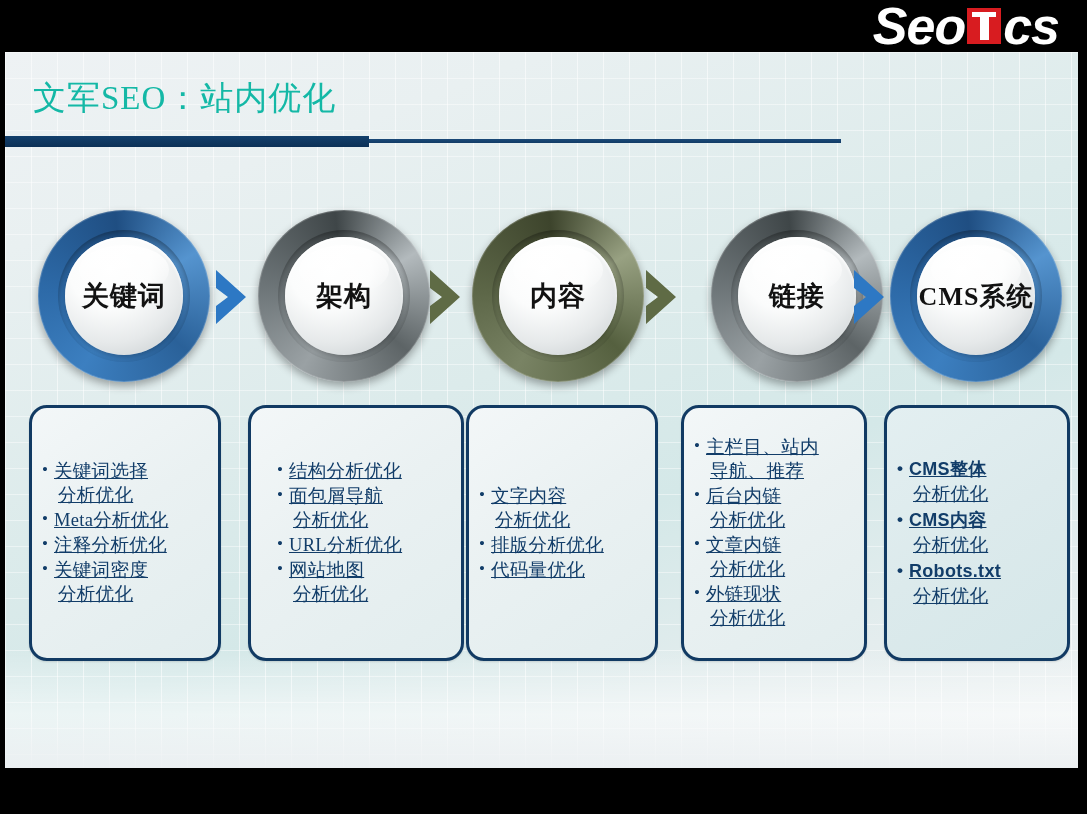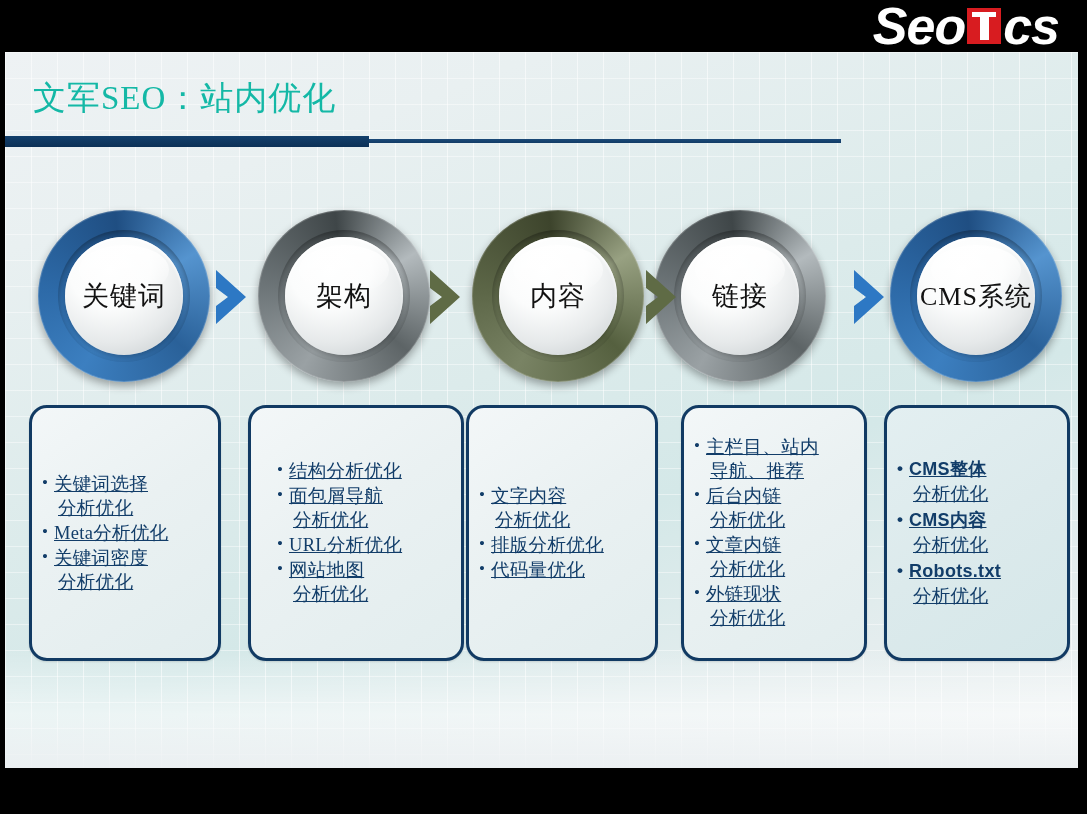--- a/index.html
+++ b/index.html
@@ -43,21 +43,21 @@
 
   
   .circle{position:absolute;width:172px;height:172px;border-radius:50%;z-index:3;}
   .circle .ring{position:absolute;inset:0;border-radius:50%;}
   .circle .inner{position:absolute;left:27px;top:27px;width:118px;height:118px;border-radius:50%;
     background:radial-gradient(circle at 38% 26%,#ffffff 0%,#fbfcfc 36%,#e6e9ea 66%,#cfd4d6 88%,#c2c8ca 100%);
     box-shadow:inset 0 2px 3px rgba(255,255,255,.95), 0 2px 5px rgba(0,0,0,.22);
     display:flex;align-items:center;justify-content:center;}
   .circle .inner:after{content:"";position:absolute;left:12%;top:7%;width:76%;height:42%;border-radius:50%;
     background:linear-gradient(to bottom,rgba(255,255,255,.92),rgba(255,255,255,0));}
-  .circle .lbl{position:relative;z-index:2;font-size:27px;color:#121212;white-space:nowrap;letter-spacing:1px;}
+  .circle .lbl{position:relative;z-index:2;font-size:27px;color:#121212;white-space:nowrap;letter-spacing:1px;font-weight:bold;}
   .circle .lbl.cms{font-size:26px;}
 
   .ring.blue{background:conic-gradient(from 210deg,#3c7fc0,#2d6aa8 18%,#1f4e82 40%,#5594cf 58%,#2a6199 78%,#3c7fc0);
     box-shadow:0 4px 9px rgba(0,0,0,.33), inset 0 0 0 1px rgba(255,255,255,.18);}
   .ring.gray{background:conic-gradient(from 210deg,#9aa1a4,#6e7679 18%,#3f4648 40%,#b3babd 58%,#5d6466 78%,#9aa1a4);
     box-shadow:0 4px 9px rgba(0,0,0,.33), inset 0 0 0 1px rgba(255,255,255,.18);}
   .ring.olive{background:conic-gradient(from 210deg,#798364,#5c6647 18%,#3d442c 40%,#98a182 58%,#55603f 78%,#798364);
     box-shadow:0 4px 9px rgba(0,0,0,.33), inset 0 0 0 1px rgba(255,255,255,.18);}
   .ring:after{content:"";position:absolute;left:20px;top:20px;right:20px;bottom:20px;border-radius:50%;
     box-shadow:inset 0 3px 6px rgba(0,0,0,.35);}
@@ -118,21 +118,21 @@
     </div>
   </div>
 
   <div class="circle" style="left:472px;top:210px;">
     <div class="ring olive"></div>
     <div class="inner">
       <span class="lbl">内容</span>
     </div>
   </div>
 
-  <div class="circle" style="left:654px;top:210px;">
+  <div class="circle" style="left:711px;top:210px;">
     <div class="ring gray"></div>
     <div class="inner">
       <span class="lbl">链接</span>
     </div>
   </div>
 
   <div class="circle" style="left:890px;top:210px;">
     <div class="ring blue"></div>
     <div class="inner">
       <span class="lbl cms">CMS系统</span>
@@ -157,20 +157,21 @@
   <div class="arrow" style="left:852px;top:266px;">
     <svg viewBox="0 0 40 62">
         <path d="M2 4 L32 31 L2 58 L2 40 L14 31 L2 22 Z" fill="#2d78c4"></path>
       </svg>
   </div>
 
   <div class="box" style="left:29px;top:405px;width:186px;height:250px;">
     <ul>
       <li><span>关键词选择</span><span class="cont">分析优化</span></li>
       <li><span>Meta分析优化</span></li>
+      <li><span>注释分析优化</span></li>
       <li><span>关键词密度</span><span class="cont">分析优化</span></li>
     </ul>
   </div>
 
   <div class="box" style="left:248px;top:405px;width:194px;height:250px;padding-left:16px;">
     <ul>
       <li><span>结构分析优化</span></li>
       <li><span>面包屑导航</span><span class="cont">分析优化</span></li>
       <li><span>URL分析优化</span></li>
       <li><span>网站地图</span><span class="cont">分析优化</span></li>

